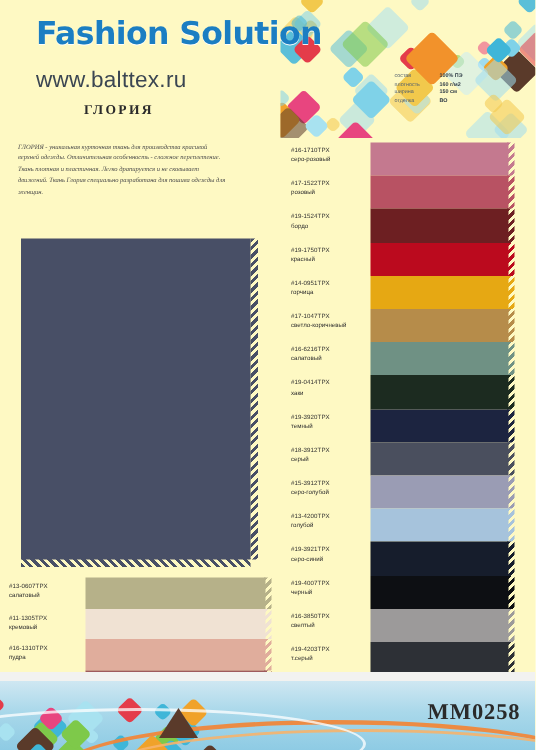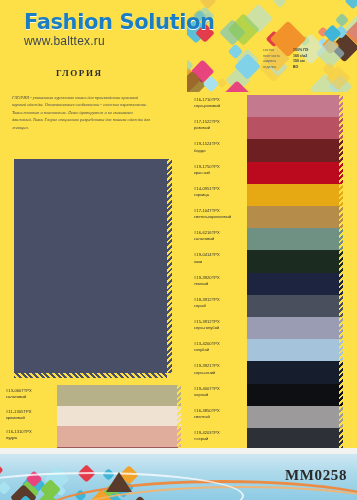--- a/index.html
+++ b/index.html
@@ -3,37 +3,37 @@
 <meta charset="utf-8">
 <style>
   html,body{margin:0;padding:0;}
   body{
     width:357px;height:500px;
     background:#ffffff;
     font-family:"Liberation Sans", sans-serif;
     overflow:hidden;
     position:relative;
   }
-  .page{position:absolute;inset:0;background:#fde047;overflow:hidden;}
+  .page{position:absolute;inset:0;background:#fef9c3;overflow:hidden;}
 
   
   .mosaic{position:absolute;top:0;right:0;width:170px;height:92px;overflow:hidden;}
   .mosaic .tile{position:absolute;border-radius:3px;transform:rotate(45deg);}
   .mosaic .soft{opacity:.55;}
 
   
   .brandwrap{position:absolute;left:24px;top:12px;}
   .brand{
     font-family:"DejaVu Sans", sans-serif;
     font-weight:bold;font-size:21px;letter-spacing:-.4px;
     color:#1b7ec2;line-height:1;
     text-shadow:0 1px 0 rgba(255,255,255,.9);
   }
   .site{
-    margin-top:1px;font-size:12px;color:#3b4652;letter-spacing:.2px;
+    margin-top:12px;font-size:15px;color:#3b4652;letter-spacing:.2px;
   }
 
   
   .spec{
     position:absolute;right:18px;top:48px;
     font-size:3.6px;line-height:1.55;color:#3c4a57;
     width:76px;
   }
   .spec .row{display:flex;gap:4px;}
   .spec .k{width:26px;color:#55636f;}

